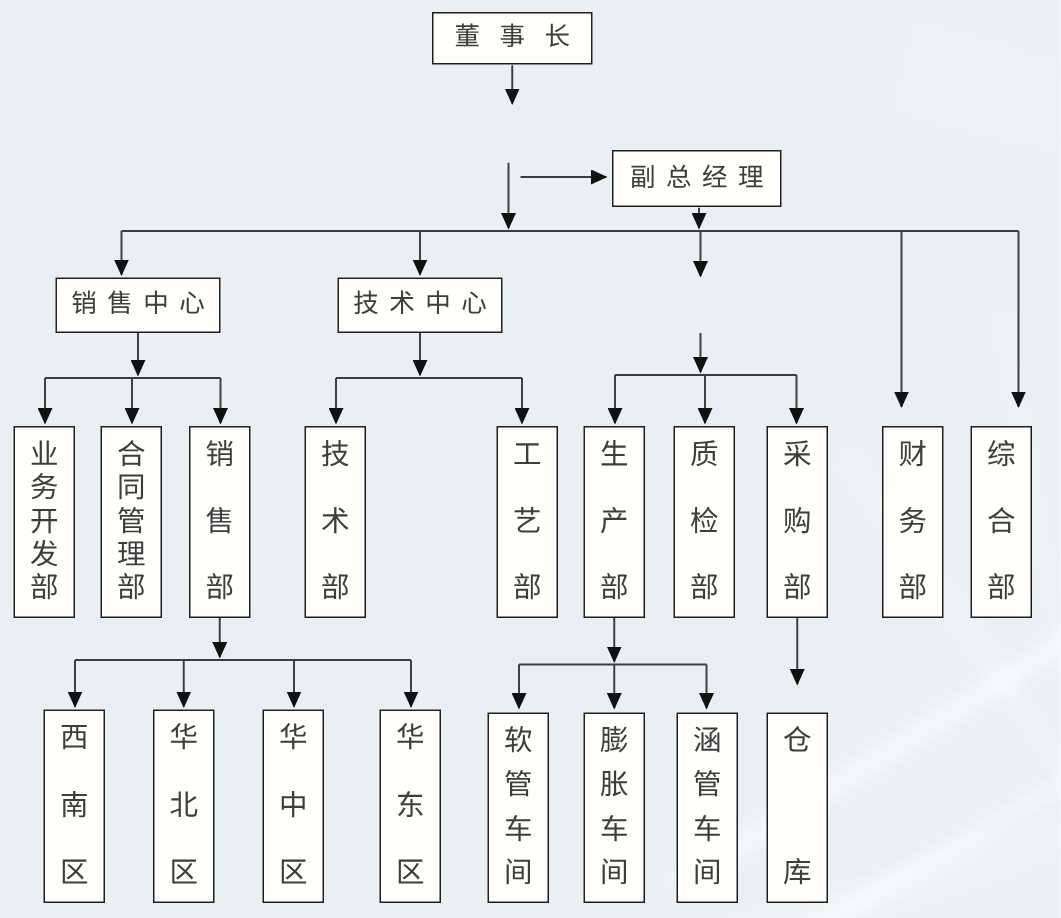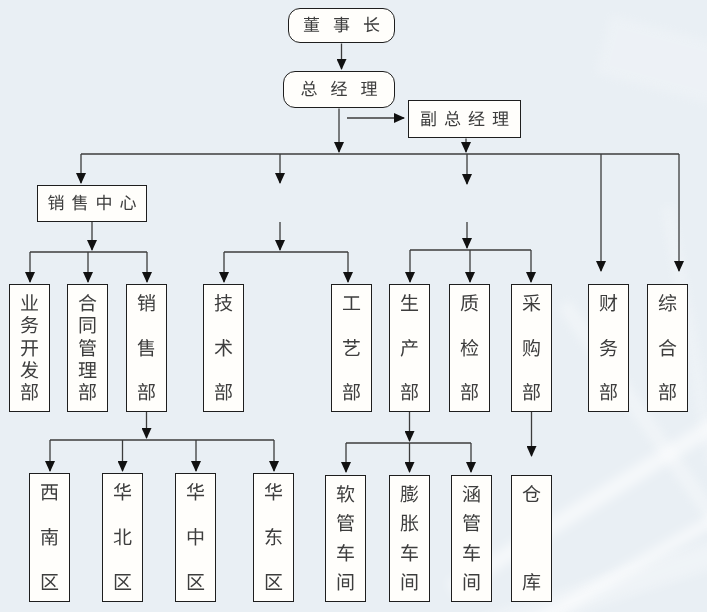--- a/index.html
+++ b/index.html
@@ -17,21 +17,21 @@
   .wm5{width:300px;height:26px;left:430px;top:585px;transform:rotate(-18deg);opacity:.5;}
   .wm6{width:200px;height:60px;left:600px;top:40px;transform:rotate(15deg);opacity:.35;background:rgba(255,255,255,0.5);}
   svg.wires{position:absolute;left:0;top:0;}
   .node{
     position:absolute;box-sizing:border-box;
     background:#fffefb;border:1.5px solid #1e1e1e;color:#3d3d3d;
     display:flex;align-items:center;justify-content:center;
     z-index:2;
   }
   .h{font-size:17px;line-height:1;}
-  .ls3{letter-spacing:13px;padding-left:13px;border-radius:12px;}
+  .ls3{letter-spacing:13px;padding-left:13px;}
   .ls4{letter-spacing:7px;padding-left:7px;}
   .v{flex-direction:column;justify-content:space-between;
      padding:9px 0;font-size:19px;line-height:1;}
   .v span{display:block;}
 </style>
 </head>
 <body>
 
 <div class="stage">
 
@@ -95,24 +95,24 @@
       <path d="M346,443 H471"></path>
       <path d="M346,443 V472" marker-end="url(#ah)"></path>
       <path d="M409.5,443 V472" marker-end="url(#ah)"></path>
       <path d="M471,443 V472" marker-end="url(#ah)"></path>
 
       <path d="M531.5,412 V456" marker-end="url(#ah)"></path>
     </g>
   </svg>
 
   <div class="node h ls3" style="left:288px;top:8px;width:107px;height:35px">董事长</div>
-  <div class="node h ls3" style="left:283px;top:71px;width:112px;height:37px">总经理</div>
   <div class="node h ls4" style="left:37px;top:185px;width:110px;height:37px">销售中心</div>
 
   <div class="node h ls4" style="left:408px;top:100px;width:113px;height:38px">副总经理</div>
+  <div class="node h ls4" style="left:225px;top:185px;width:110px;height:37px">技术中心</div>
 
   <div class="node v" style="left:9px;top:284px;width:41px;height:128px">
       <span>业</span>
       <span>务</span>
       <span>开</span>
       <span>发</span>
       <span>部</span>
     </div>
   <div class="node v" style="left:67px;top:284px;width:41px;height:128px">
       <span>合</span>

